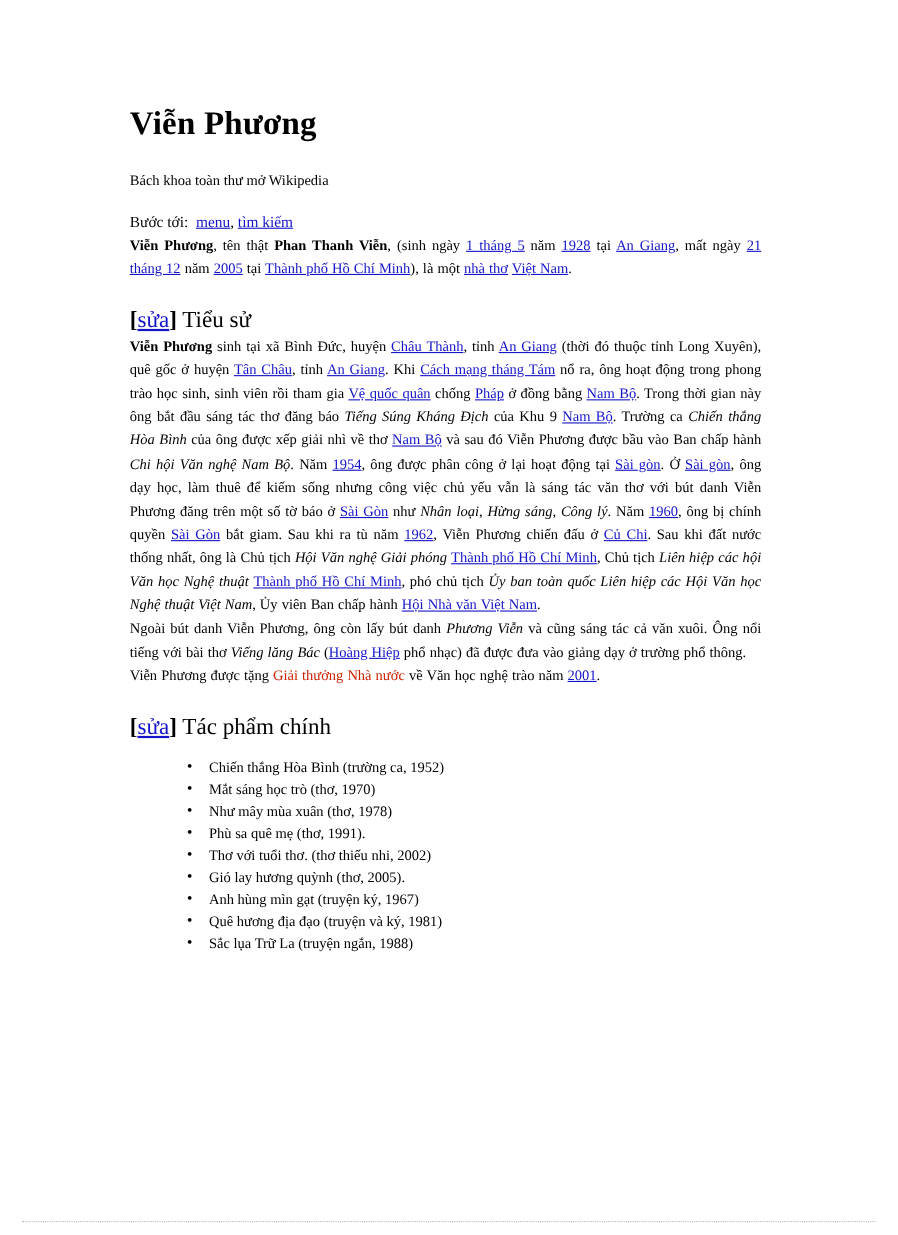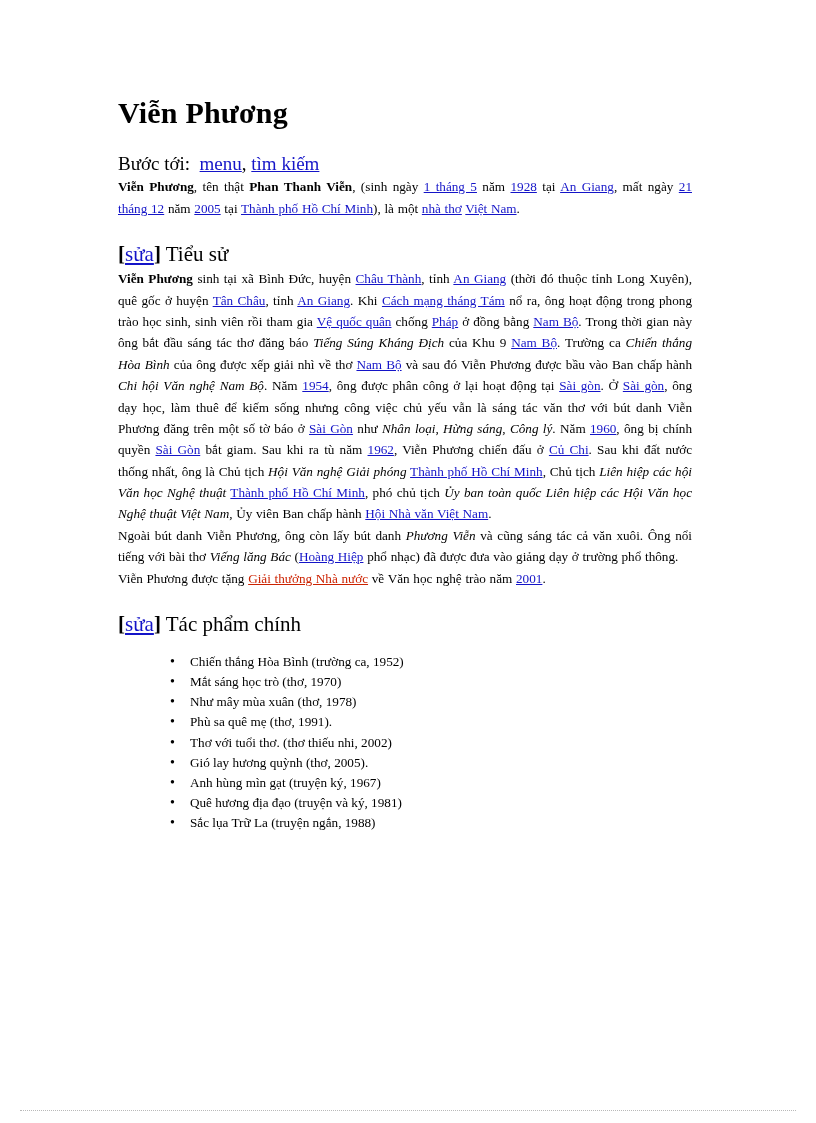--- a/index.html
+++ b/index.html
@@ -40,34 +40,33 @@
     font-family: "Liberation Serif", "DejaVu Serif", serif;
   }
 
   .tagline {
     font-size: 13.2px;
     margin-top: 25px;
     line-height: 1.3;
   }
 
   .jump {
-    font-size: 19px;
+    font-size: 14px;
     margin-top: 22px;
     line-height: 1.3;
   }
 
   
   a, .lnk {
     color: #1414c8;
     text-decoration: underline;
     cursor: pointer;
   }
   .lnk-red {
     color: #cc2200;
-    text-decoration: underline;
     cursor: pointer;
   }
 
   
   p.body {
     font-size: 13.2px;
     line-height: 1.62;
     text-align: justify;
     margin: 0;
     word-spacing: 0.4px;
@@ -131,20 +130,21 @@
   }
 </style>
 </head>
 <body>
 
 <div class="page">
   <div class="content">
 
     <h1 class="doc-title">Viễn Phương</h1>
 
+    <div class="tagline">Bách khoa toàn thư mở Wikipedia</div>
 
     <div class="jump">
       <span>Bước tới:</span>
       <span>&nbsp;</span><span class="lnk">menu</span><span>, </span><span class="lnk">tìm kiếm</span>
     </div>
 
     <p class="body p-intro"><b>Viễn Phương</b><span>, tên thật </span><b>Phan Thanh Viễn</b><span>, (sinh ngày </span><span class="lnk">1 tháng 5</span><span> năm </span><span class="lnk">1928</span><span> tại </span><span class="lnk">An Giang</span><span>, mất ngày </span><span class="lnk">21 tháng 12</span><span> năm </span><span class="lnk">2005</span><span> tại </span><span class="lnk">Thành phố Hồ Chí Minh</span><span>), là một </span><span class="lnk">nhà thơ</span><span> </span><span class="lnk">Việt Nam</span><span>.</span></p>
 
     <h2 class="section h-tieu-su"><span class="edit-wrap"><span>[</span><span class="lnk">sửa</span><span>]</span></span><span class="sec-title"> Tiểu sử</span></h2>
 

